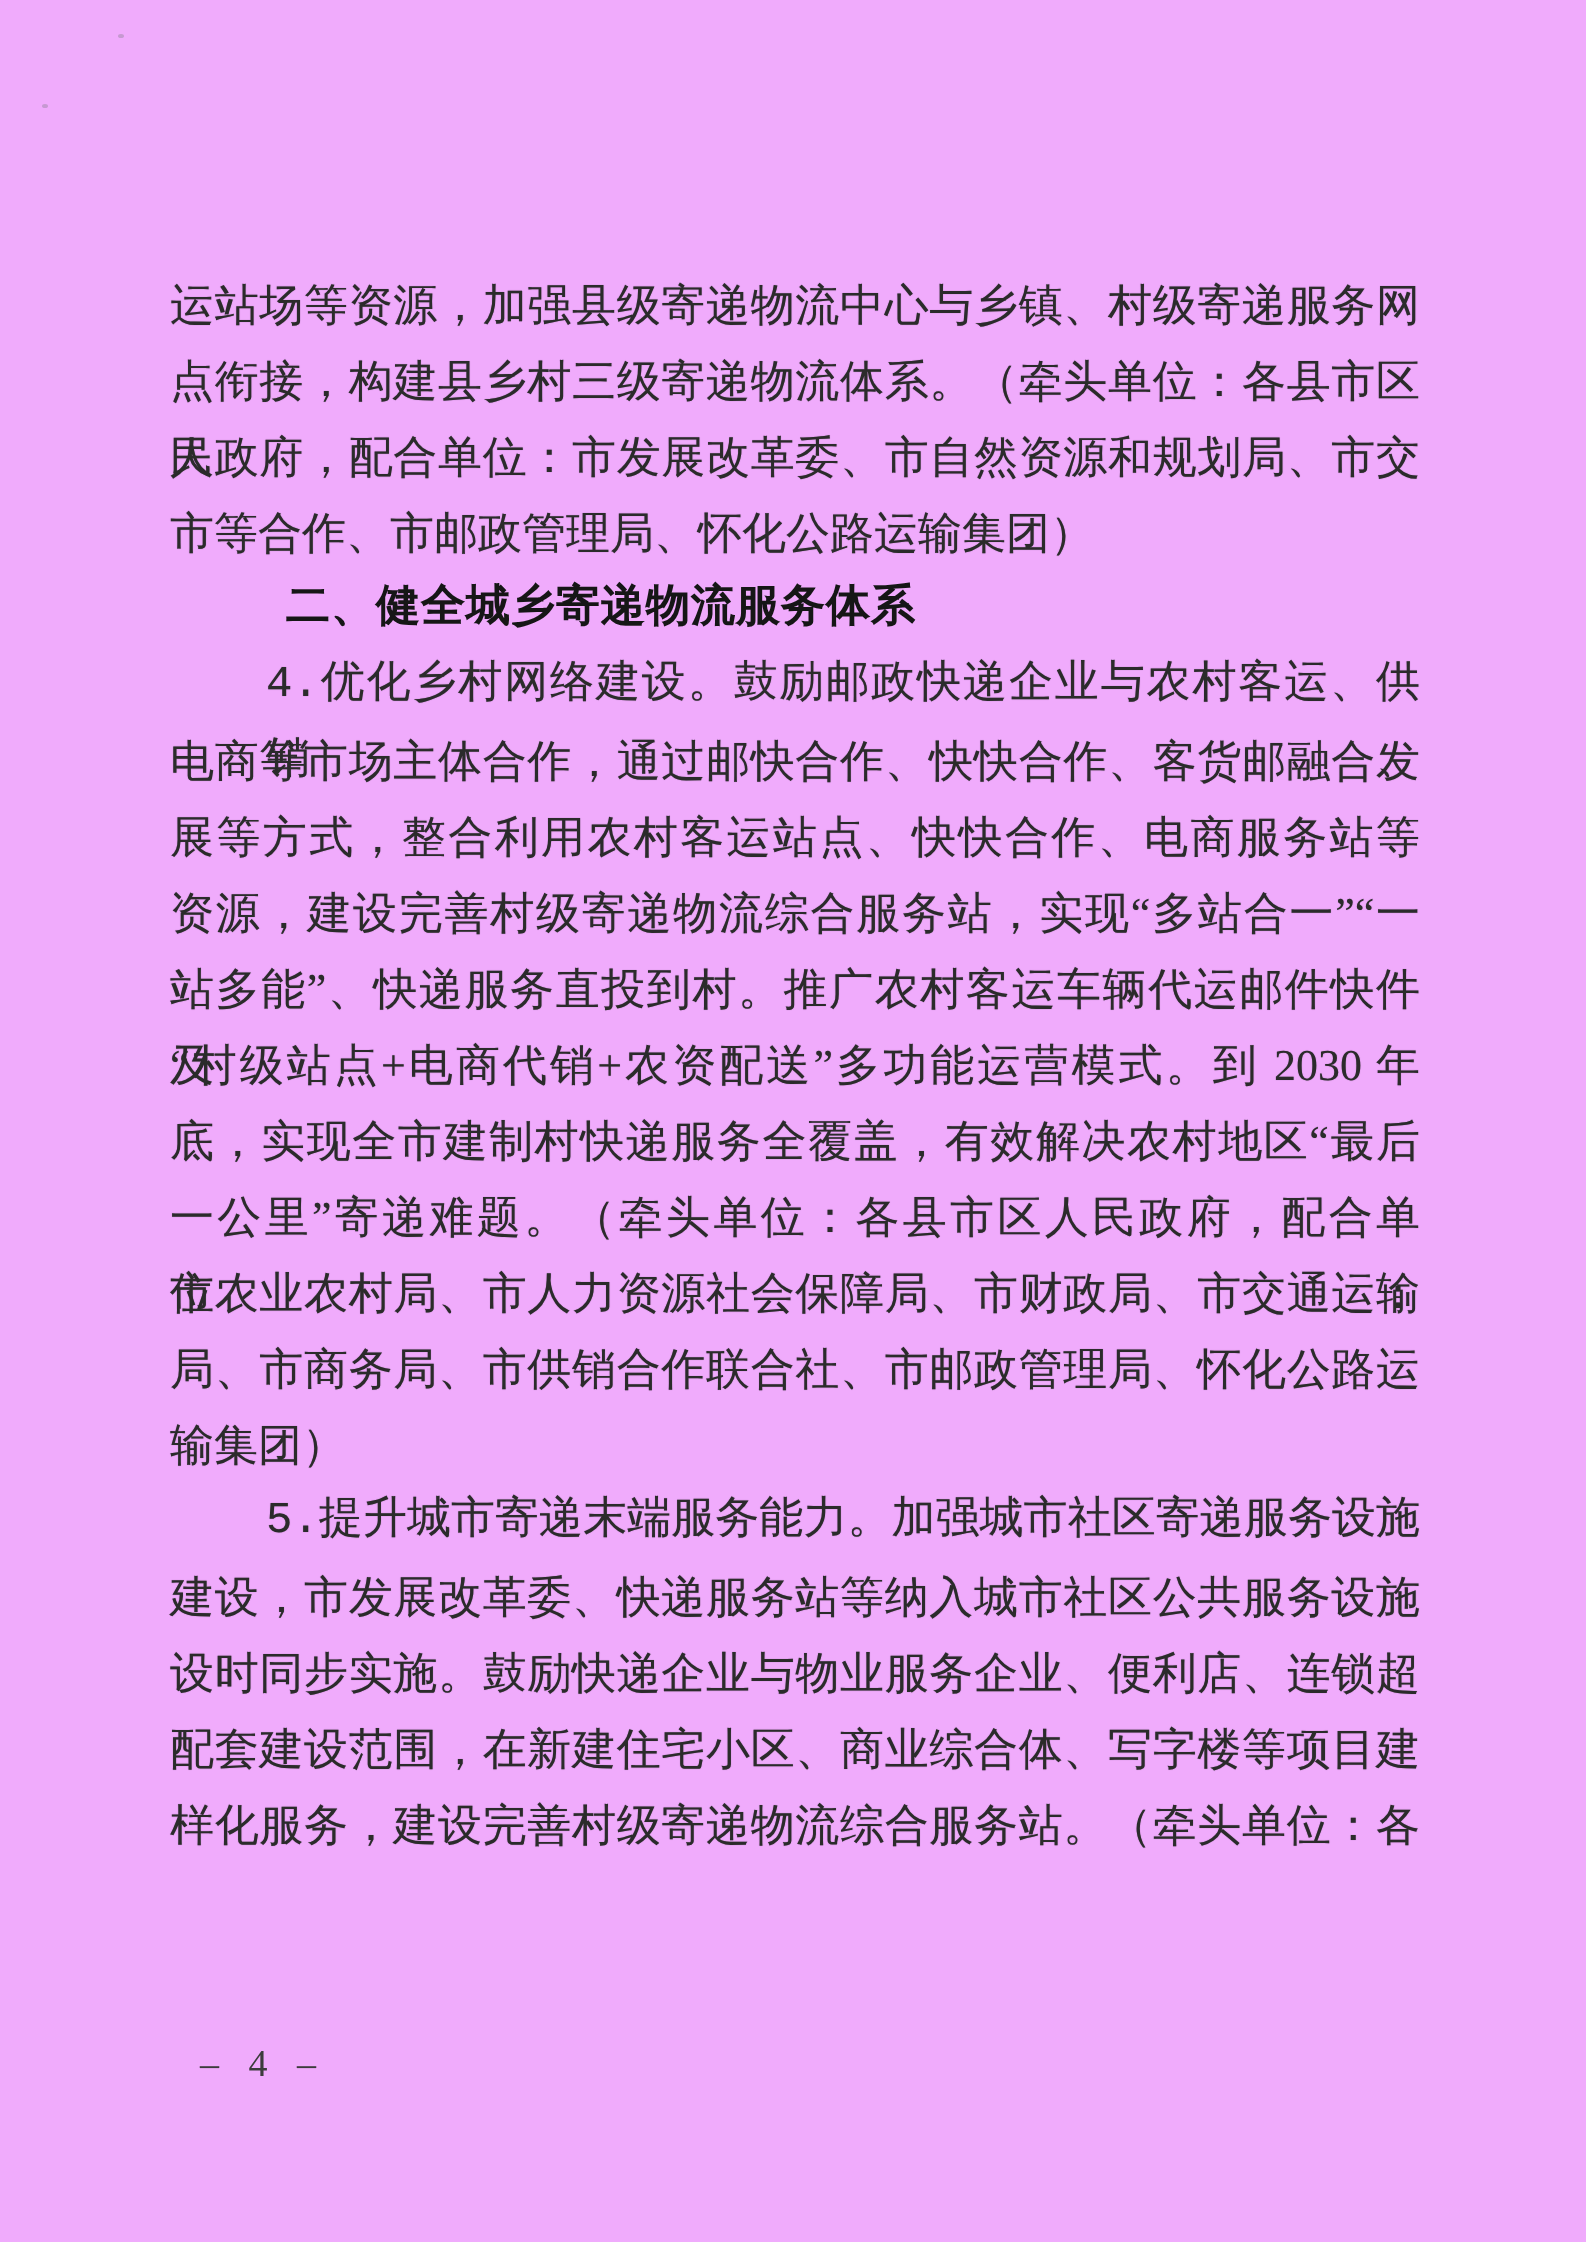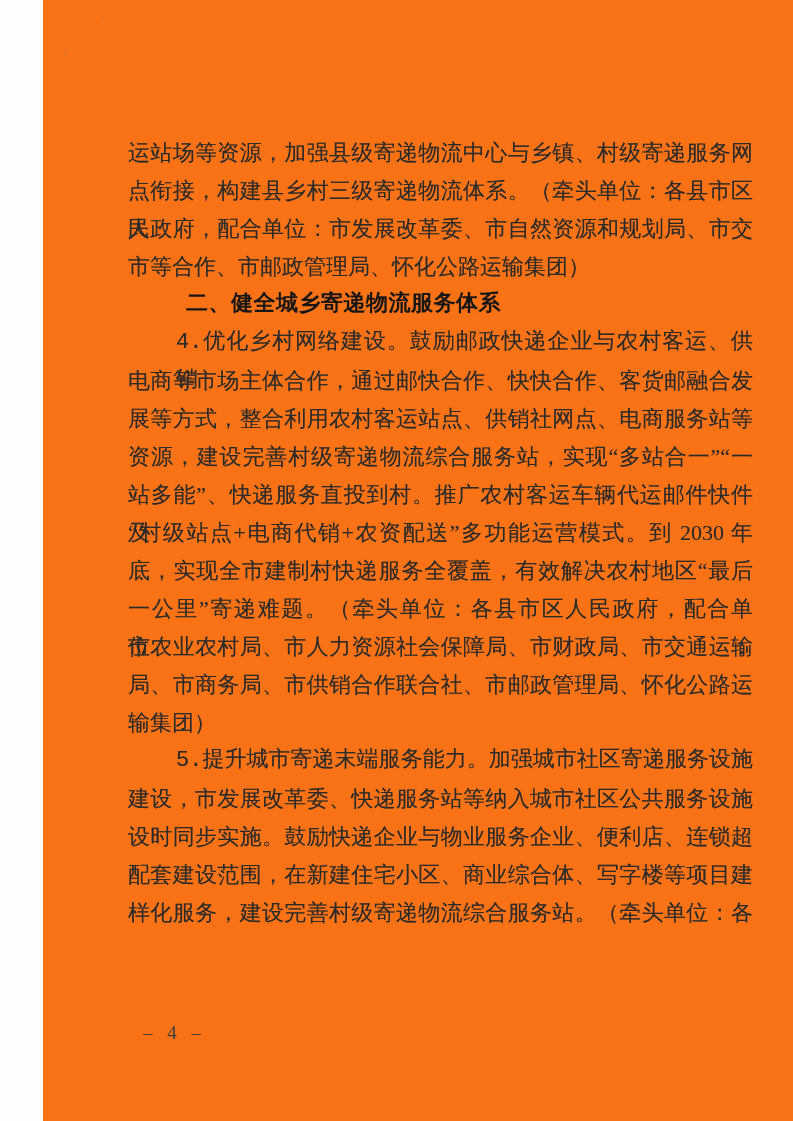--- a/index.html
+++ b/index.html
@@ -10,22 +10,21 @@
     width: 793px;
     height: 1121px;
     background: #fefefe;
     position: relative;
     overflow: hidden;
     font-family: "Liberation Serif", "DejaVu Serif", serif;
   }
   .page {
     position: absolute;
     inset: 0;
-    background: #f97316;
-    margin-left: 43px;
+    background: #f0abfc;
   }
   .doc-body {
     position: absolute;
     top: 134px;
     left: 85px;
     width: 625px;
   }
   .line {
     height: 38px;
     line-height: 38px;
@@ -78,21 +77,21 @@
   <div class="speck speck-2"></div>
 
   <div class="doc-body">
       <div class="line just">运站场等资源，加强县级寄递物流中心与乡镇、村级寄递服务网</div>
       <div class="line just">点衔接，构建县乡村三级寄递物流体系。（牵头单位：各县市区人</div>
       <div class="line just">民政府，配合单位：市发展改革委、市自然资源和规划局、市交</div>
       <div class="line">市等合作、市邮政管理局、怀化公路运输集团）</div>
       <div class="line heading">二、健全城乡寄递物流服务体系</div>
       <div class="line just indent">4.优化乡村网络建设。鼓励邮政快递企业与农村客运、供销、</div>
       <div class="line just">电商等市场主体合作，通过邮快合作、快快合作、客货邮融合发</div>
-      <div class="line just">展等方式，整合利用农村客运站点、供销社网点、电商服务站等</div>
+      <div class="line just">展等方式，整合利用农村客运站点、快快合作、电商服务站等</div>
       <div class="line just">资源，建设完善村级寄递物流综合服务站，实现“多站合一”“一</div>
       <div class="line just">站多能”、快递服务直投到村。推广农村客运车辆代运邮件快件及</div>
       <div class="line just">“村级站点+电商代销+农资配送”多功能运营模式。到 2030 年</div>
       <div class="line just">底，实现全市建制村快递服务全覆盖，有效解决农村地区“最后</div>
       <div class="line just">一公里”寄递难题。（牵头单位：各县市区人民政府，配合单位：</div>
       <div class="line just">市农业农村局、市人力资源社会保障局、市财政局、市交通运输</div>
       <div class="line just">局、市商务局、市供销合作联合社、市邮政管理局、怀化公路运</div>
       <div class="line">输集团）</div>
       <div class="line just indent">5.提升城市寄递末端服务能力。加强城市社区寄递服务设施</div>
       <div class="line just">建设，市发展改革委、快递服务站等纳入城市社区公共服务设施</div>

